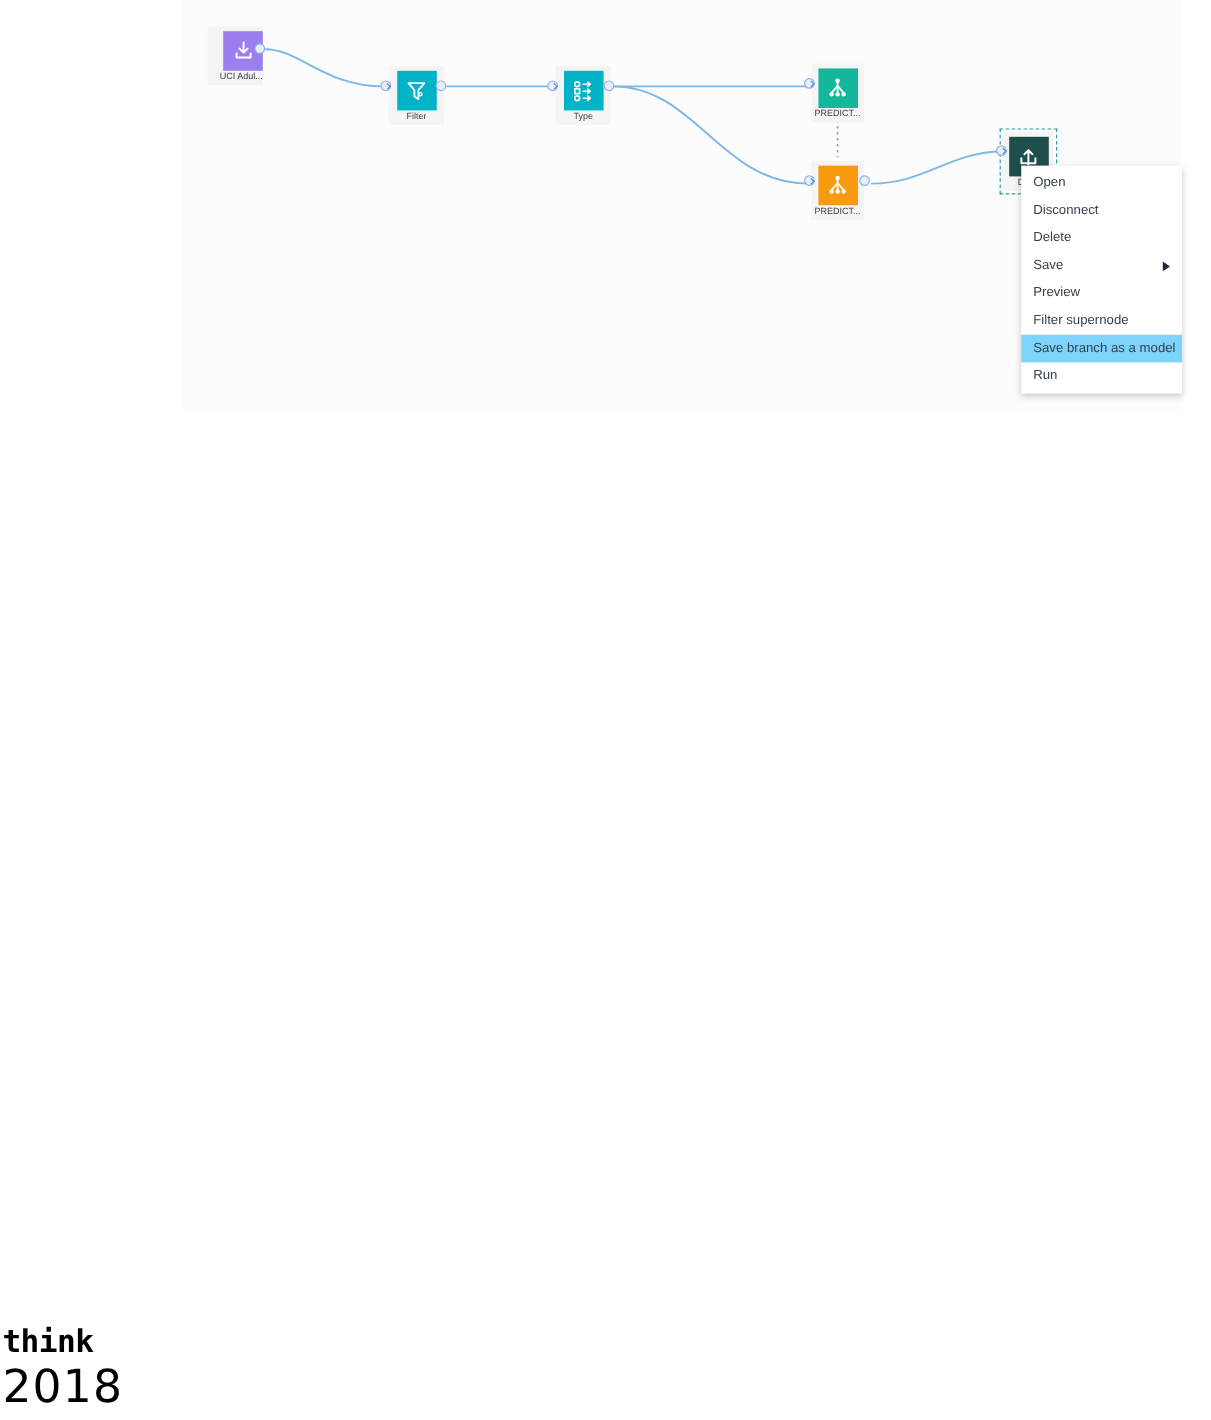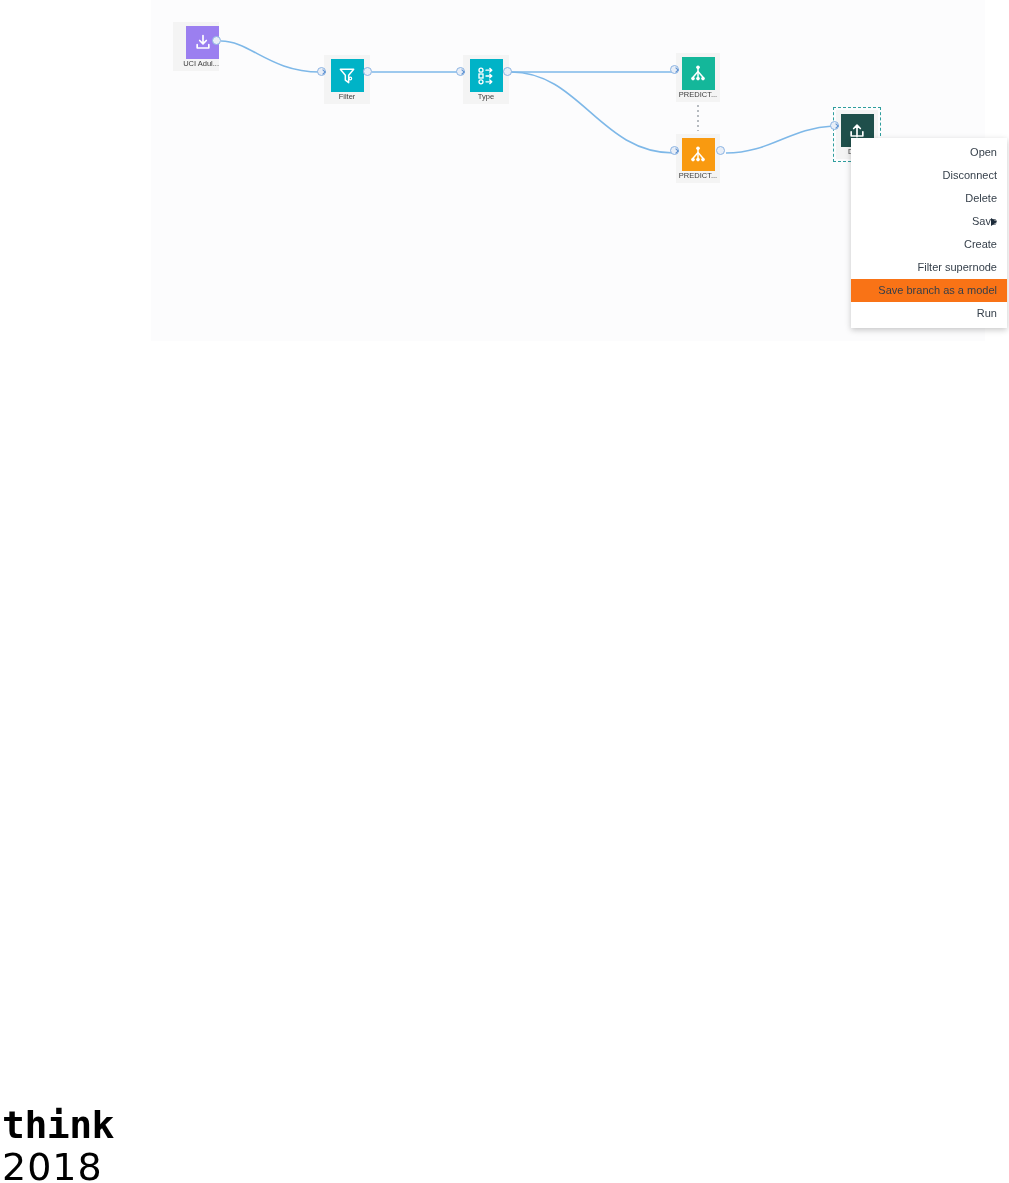--- a/index.html
+++ b/index.html
@@ -90,41 +90,40 @@
     border-top: 1px solid #5a8fd0;
     border-right: 1px solid #5a8fd0;
     transform: rotate(45deg);
   }
 
   
   #context-menu {
     position: absolute;
     left: 851px;
     top: 138px;
-    width: 156px;
+    width: 134px;
     background: #ffffff;
     box-shadow: 0 2px 6px rgba(0,0,0,0.22);
     padding: 3px 0 3px 0;
     box-sizing: border-box;
     z-index: 50;
-    text-align: right;
   }
   .menu-item {
     position: relative;
     height: 23px;
     line-height: 23px;
     padding: 0 10px;
     font-size: 11px;
     color: #353f4a;
     white-space: nowrap;
     box-sizing: border-box;
     font-family: "Liberation Sans", sans-serif;
   }
   .menu-item.highlighted {
-    background: #f97316;
+    background: #7dd3fc;
   }
   .submenu-arrow {
     position: absolute;
     right: 10px;
     top: 50%;
     transform: translateY(-50%);
     width: 0;
     height: 0;
     border-left: 6px solid #1c2b3a;
     border-top: 4px solid transparent;
@@ -134,21 +133,21 @@
   
   #brand {
     position: absolute;
     left: 2px;
     top: 1106px;
     line-height: 1;
   }
   #brand-think {
     font-family: "DejaVu Sans Mono", monospace;
     font-weight: bold;
-    font-size: 38px;
+    font-size: 26px;
     letter-spacing: -0.5px;
     color: #000000;
     display: block;
   }
   #brand-year {
     font-family: "DejaVu Sans", sans-serif;
     font-weight: normal;
     font-size: 38px;
     color: #000000;
     display: block;
@@ -265,21 +264,21 @@
     <span>Disconnect</span>
   </div>
   <div class="menu-item">
     <span>Delete</span>
   </div>
   <div class="menu-item">
     <span>Save</span>
     <span class="submenu-arrow"></span>
   </div>
   <div class="menu-item">
-    <span>Create</span>
+    <span>Preview</span>
   </div>
   <div class="menu-item">
     <span>Filter supernode</span>
   </div>
   <div class="menu-item highlighted">
     <span>Save branch as a model</span>
   </div>
   <div class="menu-item">
     <span>Run</span>
   </div>

